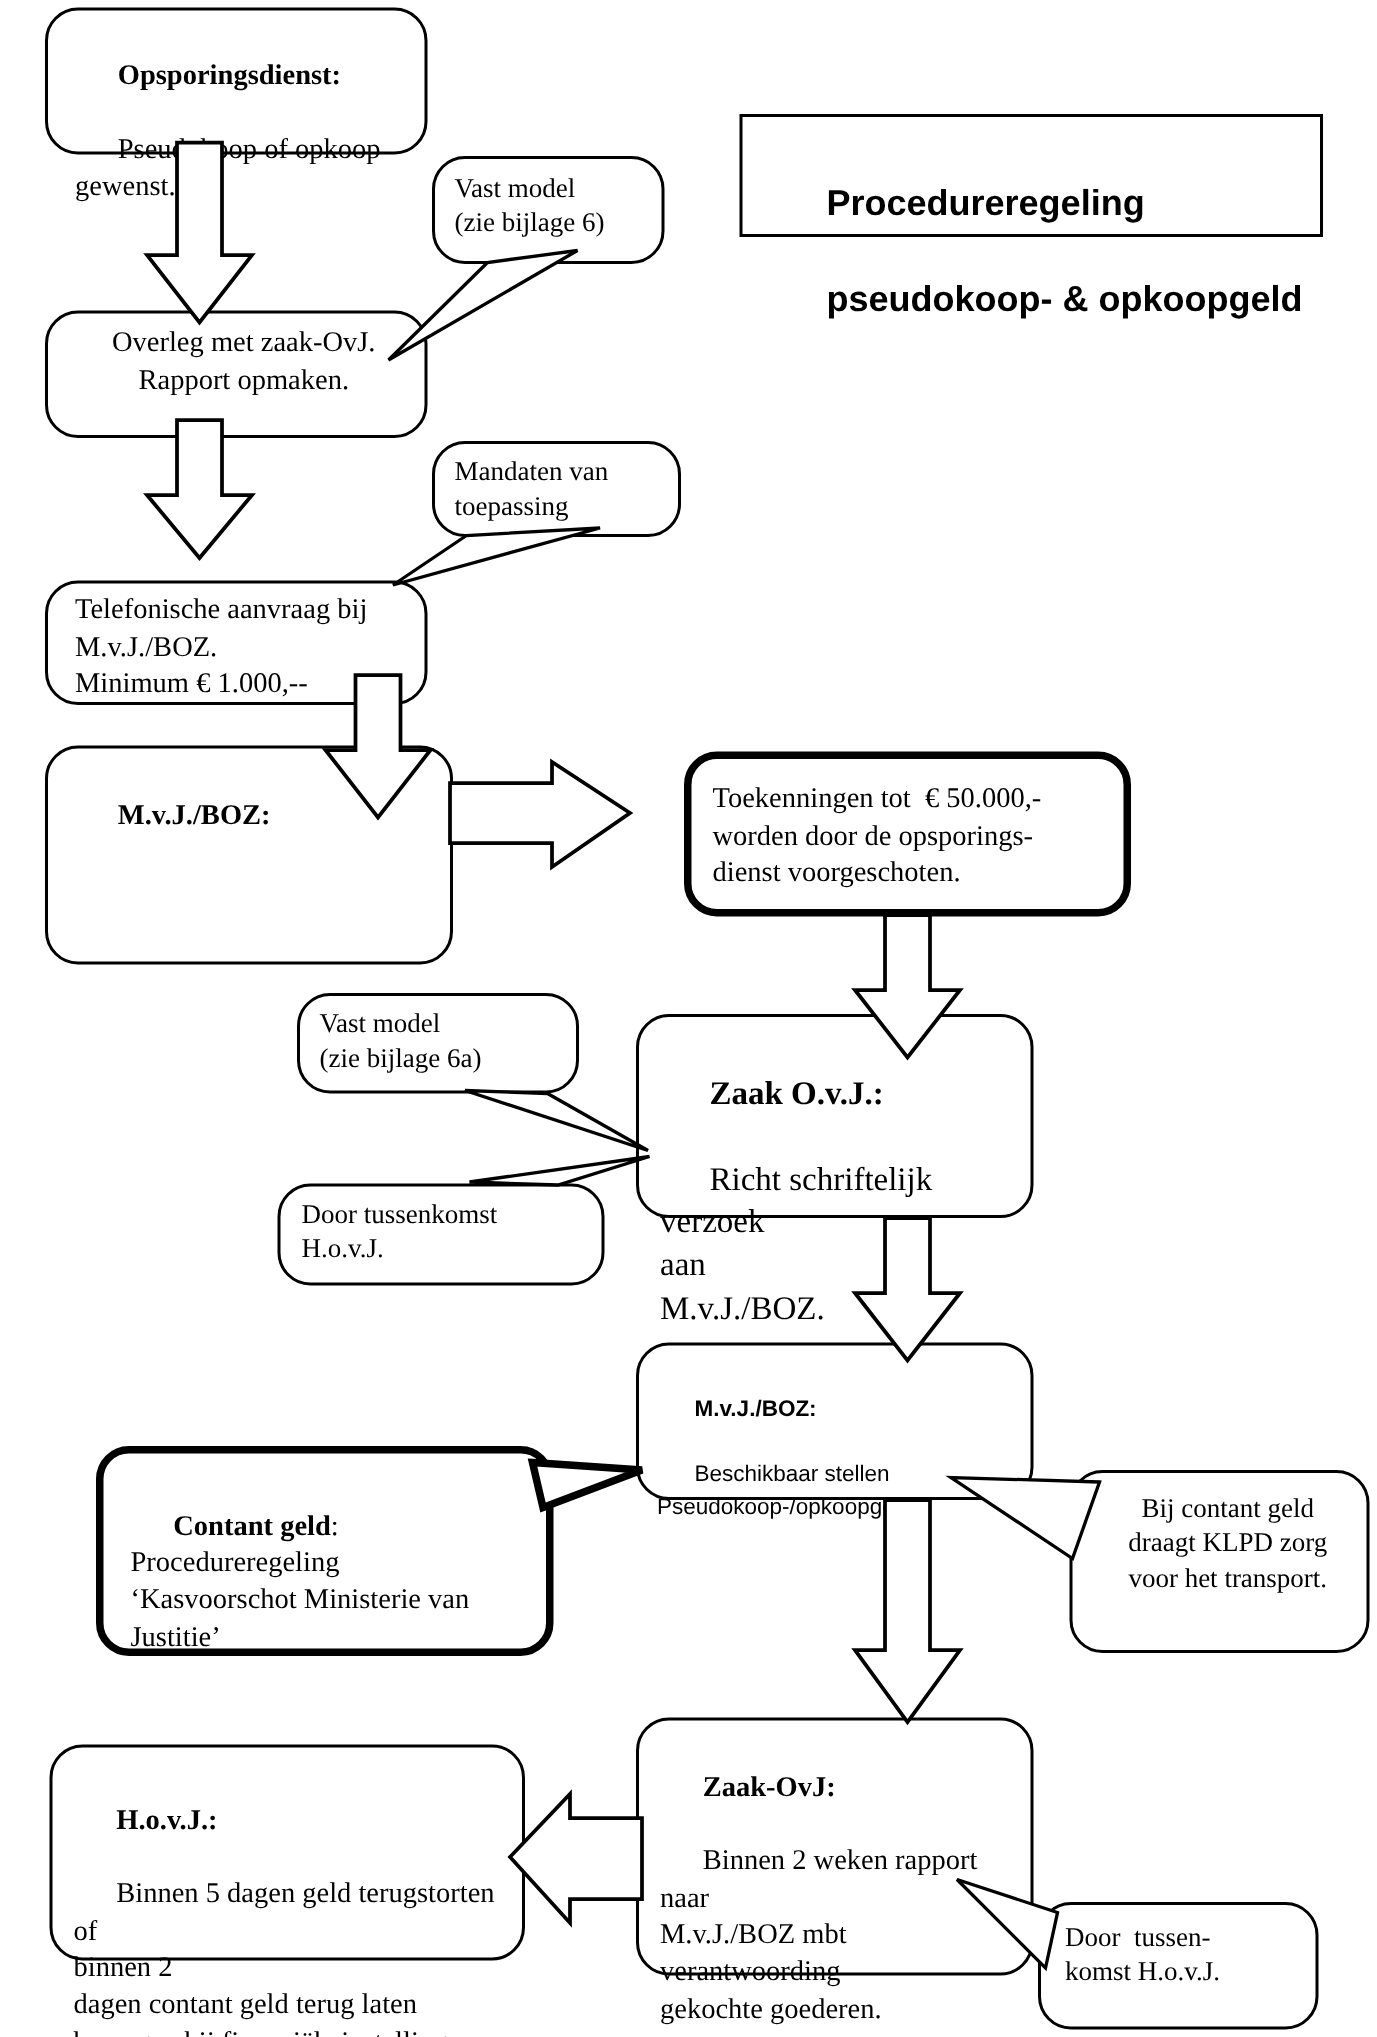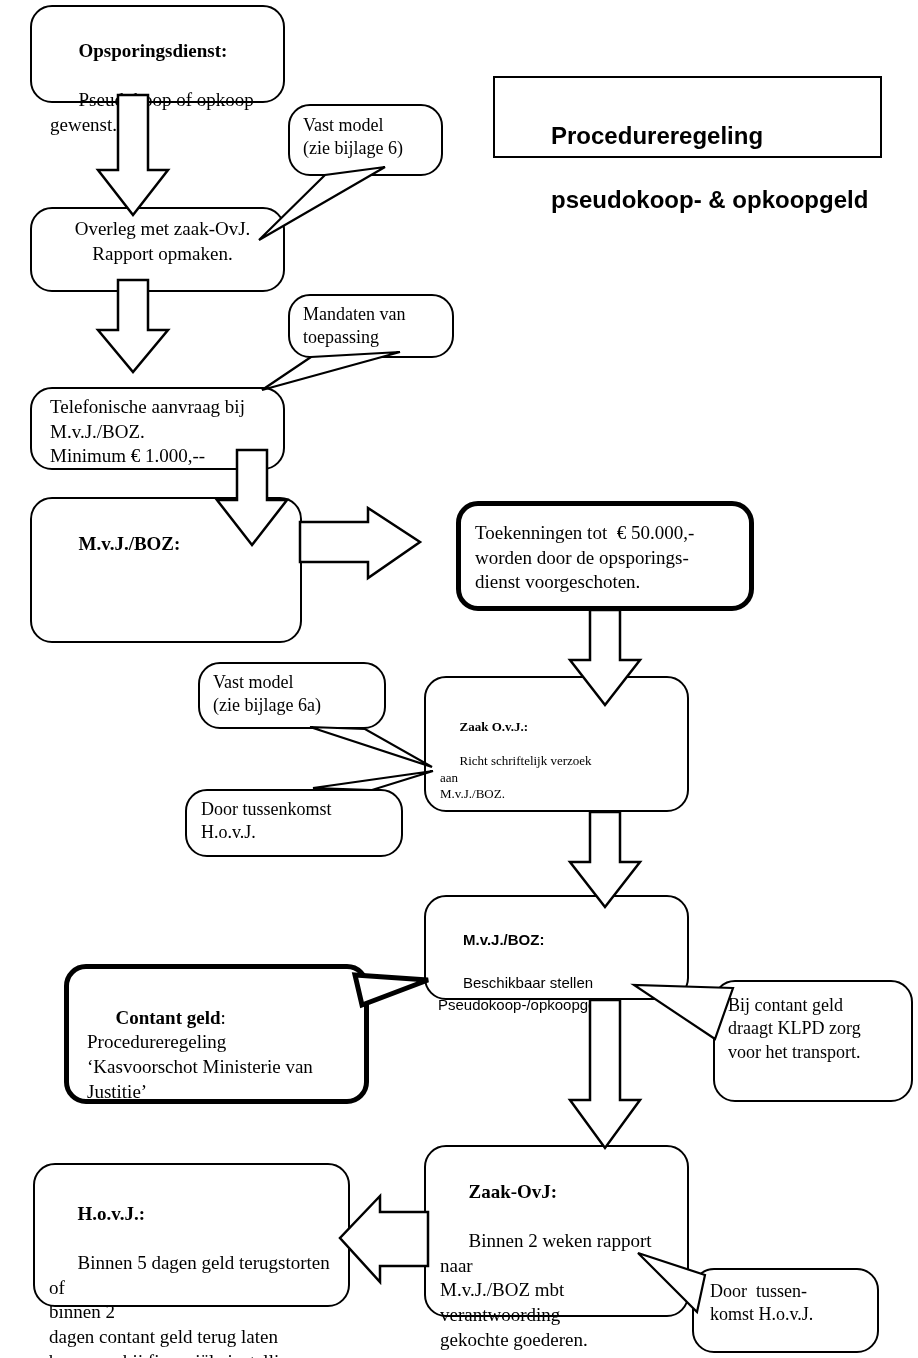--- a/index.html
+++ b/index.html
@@ -78,21 +78,21 @@
     </div>
   </div>
 
   <div class="node rbox-thick" style="left:424px;top:501px;width:298px;height:110px;margin-left:32px;">
     <div class="txt serif lead" style="left:14px;top:15px;right:8px;font-size:19px;">Toekenningen tot  € 50.000,-
 worden door de opsporings-
 dienst voorgeschoten.</div>
   </div>
 
   <div class="node rbox" style="left:424px;top:676px;width:265px;height:136px;">
-    <div class="txt serif lead" style="left:14px;top:24px;right:6px;font-size:13px;">
+    <div class="txt serif lead" style="left:14px;top:8px;right:6px;font-size:22px;">
       <span class="b">Zaak O.v.J.:</span><br>
       <span>Richt schriftelijk verzoek
 aan
 M.v.J./BOZ.</span>
     </div>
   </div>
 
   <div class="node rbox" style="left:424px;top:895px;width:265px;height:105px;">
     <div class="txt sans lead" style="left:12px;top:10px;right:6px;font-size:15px;line-height:1.45;">
       <span class="b">M.v.J./BOZ:</span><br>
@@ -143,21 +143,21 @@
   <div class="node rbox-thick" style="left:64px;top:964px;width:305px;height:140px;">
     <div class="txt serif lead" style="left:18px;top:12px;right:6px;font-size:19px;">
       <span class="b">Contant geld</span><span>:
 Procedureregeling
 ‘Kasvoorschot Ministerie van
 Justitie’</span>
     </div>
   </div>
 
   <div class="node rbox" style="left:713px;top:980px;width:200px;height:122px;">
-    <div class="txt serif lead" style="left:13px;top:12px;right:2px;font-size:18px;">Bij contant geld
+    <div class="txt serif lead" style="left:13px;top:12px;right:2px;font-size:18px;text-align:center;">Bij contant geld
 draagt KLPD zorg
 voor het transport.</div>
   </div>
 
   <div class="node rbox" style="left:692px;top:1268px;width:187px;height:85px;">
     <div class="txt serif lead" style="left:16px;top:10px;right:2px;font-size:18px;">Door  tussen-
 komst H.o.v.J.</div>
   </div>
 
   </div>

